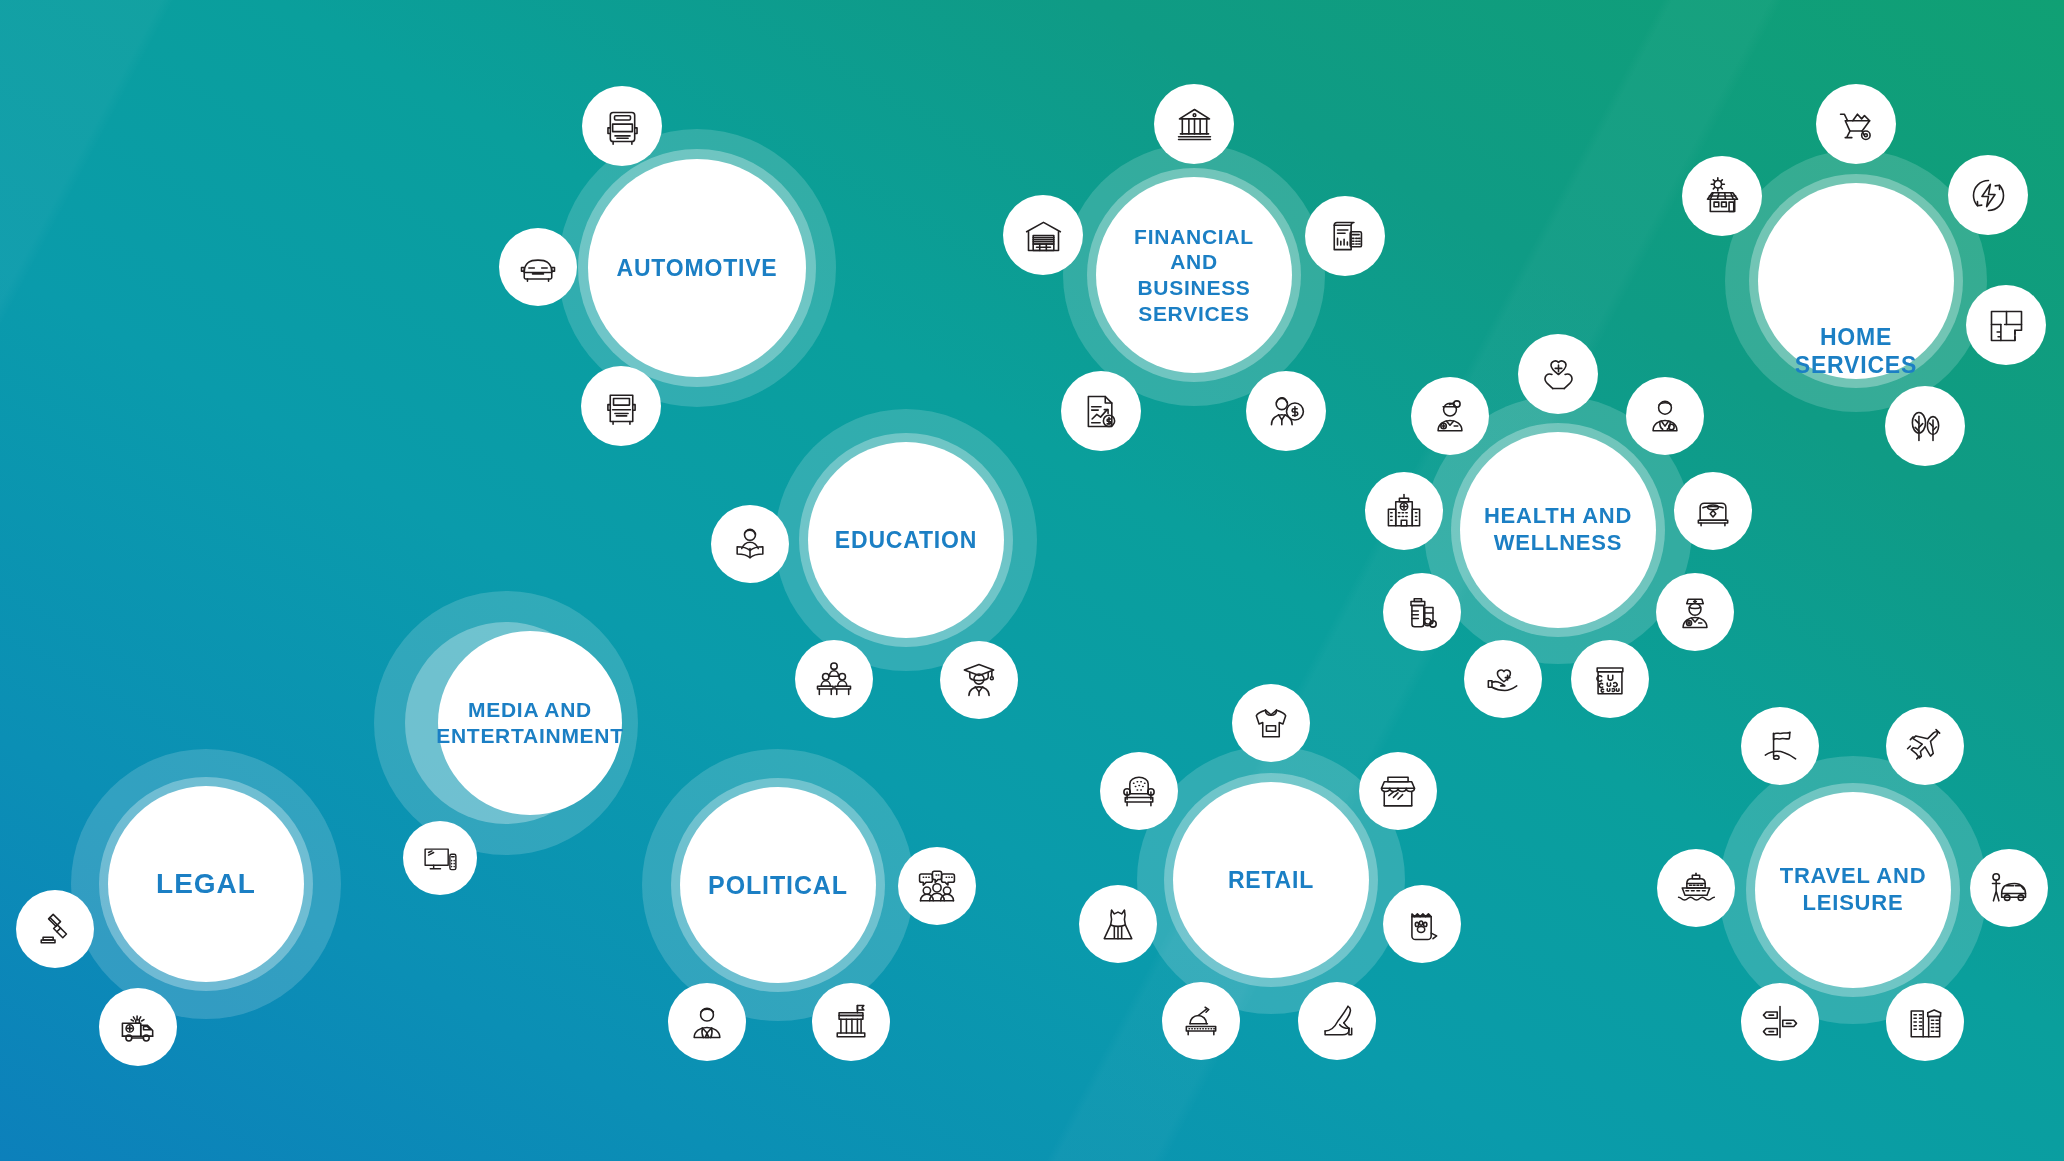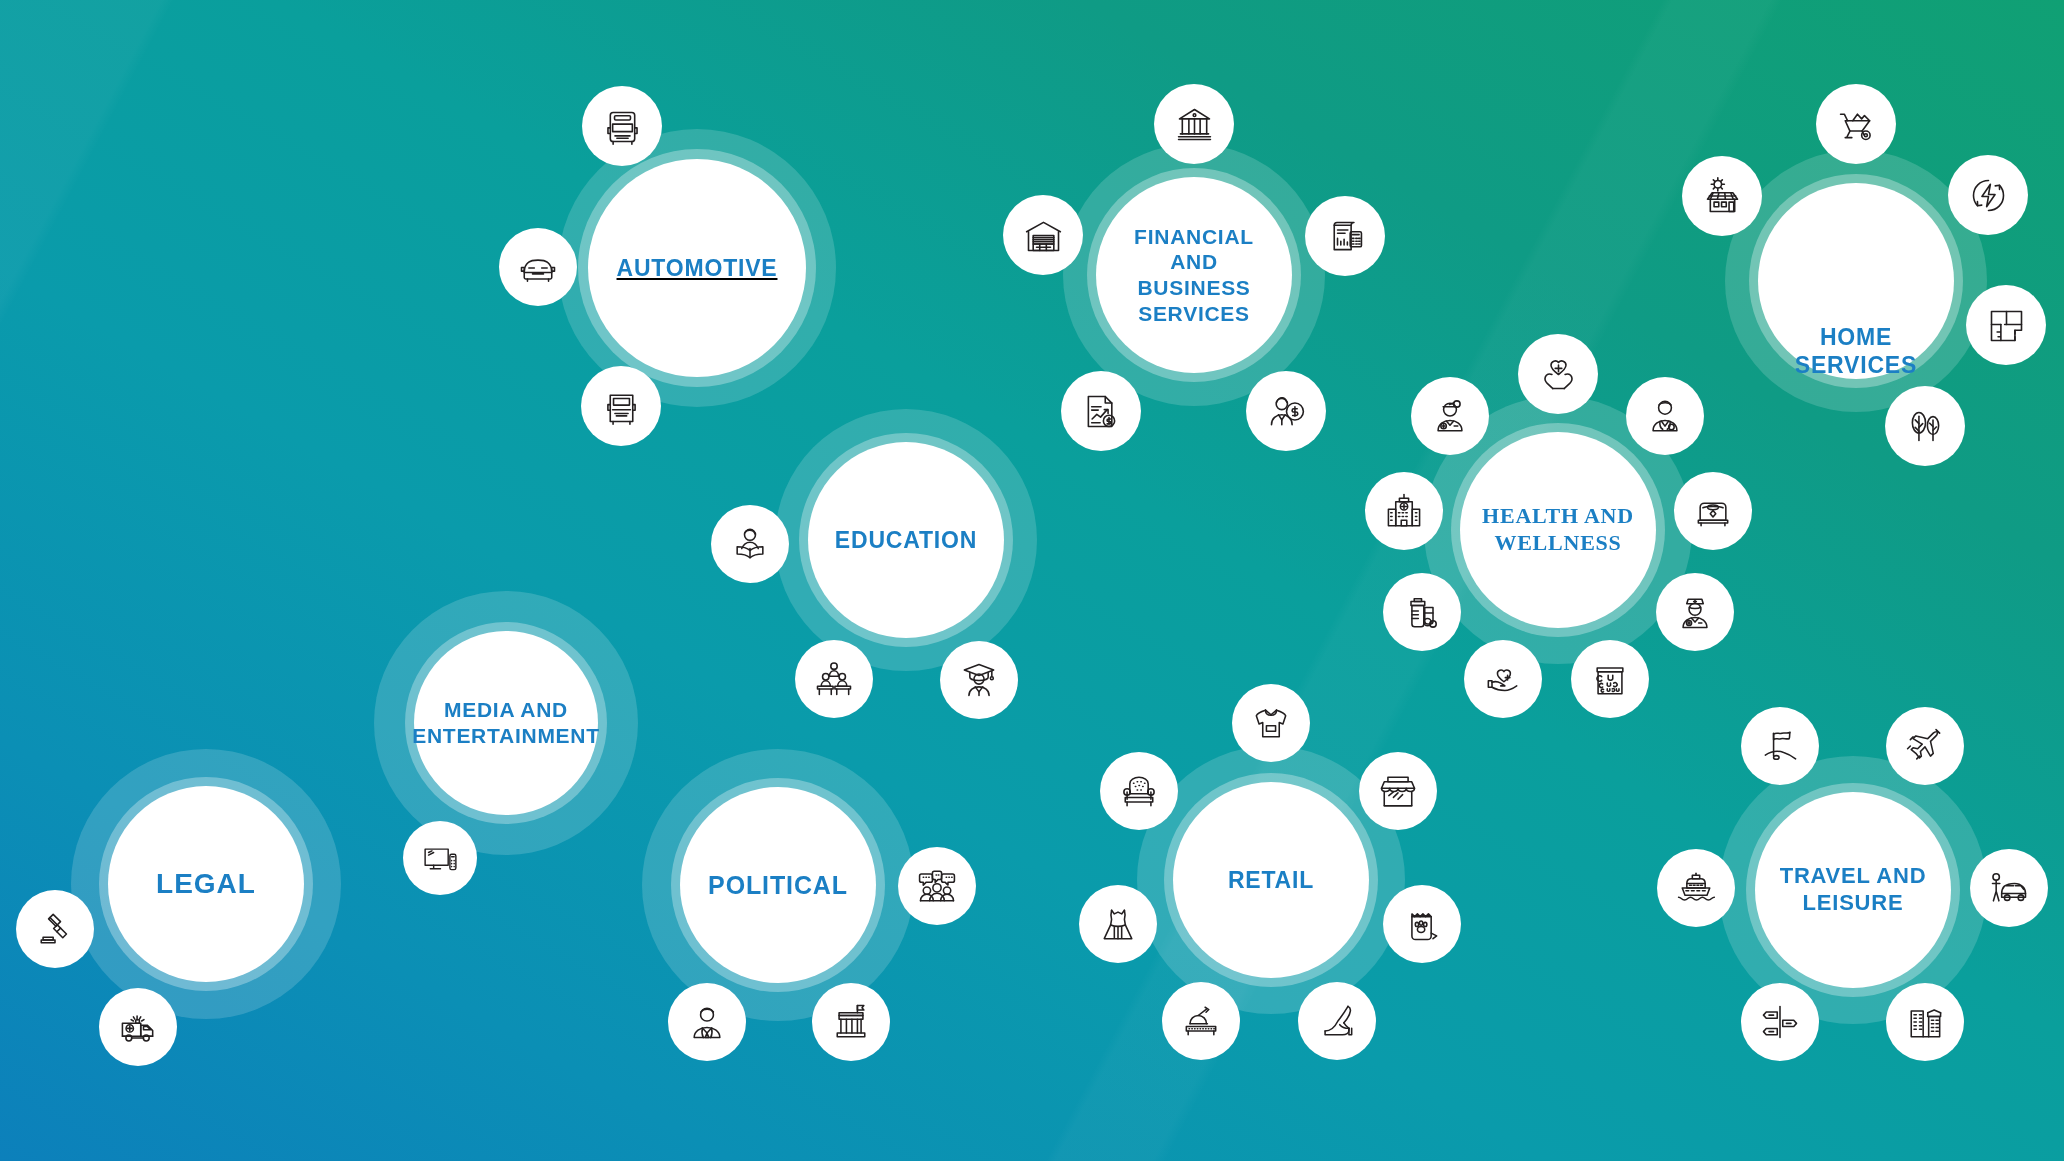--- a/index.html
+++ b/index.html
@@ -87,21 +87,21 @@
 </style>
 </head>
 <body>
 
 <div id="stage">
   <div id="sheen"></div>
   <div id="clusters-root">
       <div class="cluster" style="left: 697px; top: 268px;">
         <div class="halo" style="width: 278px; height: 278px;"></div>
         <div class="gap" style="width: 238px; height: 238px;"></div>
-        <div class="core" style="width: 218px; height: 218px; text-decoration: underline;">
+        <div class="core" style="width: 218px; height: 218px;">
           <div class="core-label" style="font-size: 23px;">AUTOMOTIVE</div>
         </div>
         <div class="sat" style="width: 80px; height: 80px; left: -75px; top: -142px;">
           <svg viewBox="0 0 48 48" width="45" height="45">
     <rect x="11" y="9" width="26" height="31" rx="3"></rect>
     <rect x="15.5" y="12.5" width="17" height="4.5" rx="1.2"></rect>
     <path d="M13.5 21.5h21v8h-21z"></path>
     <path d="M16 34h16M18 36.5h12"></path>
     <path d="M11 25.5H8.5v6H11M37 25.5h2.5v6H37"></path>
     <path d="M14 40v3M34 40v3"></path>
@@ -285,21 +285,21 @@
     <circle cx="24" cy="23" r="5.5"></circle>
     <path d="M13 41c0-6 5-9.5 11-9.5S35 35 35 41"></path>
     <path d="M20 31.5L24 37l4-5.5"></path>
     <path d="M24 37v4"></path>
           </svg>
         </div>
       </div>
       <div class="cluster" style="left: 1558px; top: 530px;">
         <div class="halo" style="width: 268px; height: 268px;"></div>
         <div class="gap" style="width: 214px; height: 214px;"></div>
-        <div class="core" style="width: 196px; height: 196px; font-family: Liberation Serif, serif;">
+        <div class="core" style="width: 196px; height: 196px;">
           <div class="core-label" style="font-size: 22px;">HEALTH AND
 WELLNESS</div>
         </div>
         <div class="sat" style="width: 80px; height: 80px; left: 0px; top: -156px;">
           <svg viewBox="0 0 48 48" width="45" height="45">
     <path d="M24 24c-6-4.5-8-7-8-10a4.5 4.5 0 0 1 8-2.8A4.5 4.5 0 0 1 32 14c0 3-2 5.5-8 10z"></path>
     <path d="M24 14v7M20.5 17.5h7"></path>
     <path d="M17 24c-3-1.5-6 0-7 2.5-1 2.5 0 5 2 7l6 5.5"></path>
     <path d="M31 24c3-1.5 6 0 7 2.5 1 2.5 0 5-2 7L30 39"></path>
     <path d="M18 39h12"></path>
@@ -399,21 +399,21 @@
     <path d="M17 35.5a1.6 1.6 0 1 0 0 2.4"></path>
     <path d="M21 34.8v1.8a1.6 1.6 0 0 0 2.8 0v-1.8"></path>
     <path d="M26.5 34.8a1.6 1.6 0 1 1 0 2.4"></path>
     <path d="M31 34.8v1.8a1.6 1.6 0 0 0 2.8 0v-1.8"></path>
           </svg>
         </div>
       </div>
       <div class="cluster" style="left: 506px; top: 723px;">
         <div class="halo" style="width: 264px; height: 264px;"></div>
         <div class="gap" style="width: 202px; height: 202px;"></div>
-        <div class="core" style="width: 184px; height: 184px;">
+        <div class="core" style="width: 184px; height: 184px; margin-left: 24px;">
           <div class="core-label" style="font-size: 21px;">MEDIA AND
 ENTERTAINMENT</div>
         </div>
         <div class="sat" style="width: 74px; height: 74px; left: -66px; top: 135px;">
           <svg viewBox="0 0 48 48" width="41" height="41">
     <path d="M6 13h27v19H6z"></path>
     <path d="M10 17l4-2M10 20l6-3"></path>
     <path d="M16 32v4M12 36h12"></path>
     <rect x="35" y="19" width="7" height="18" rx="2"></rect>
     <path d="M37 22h3"></path>

